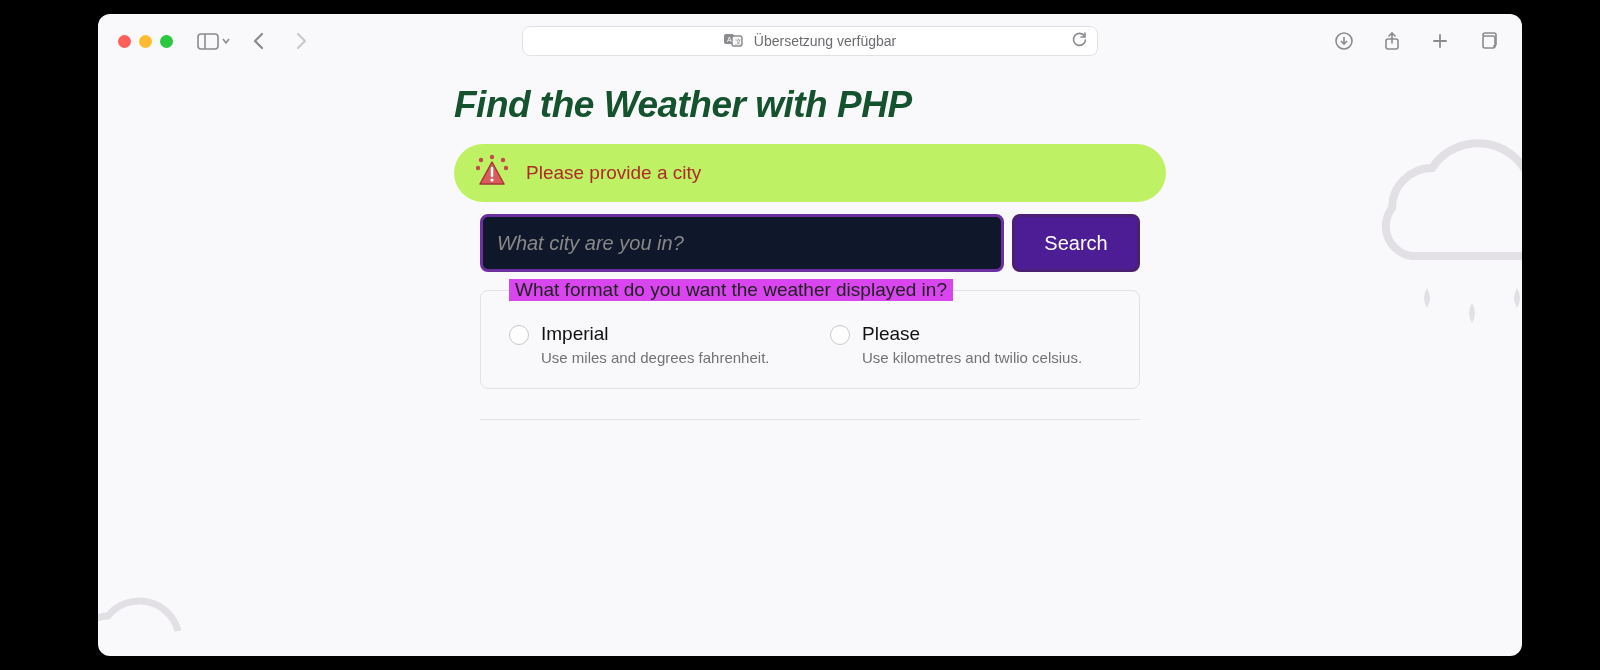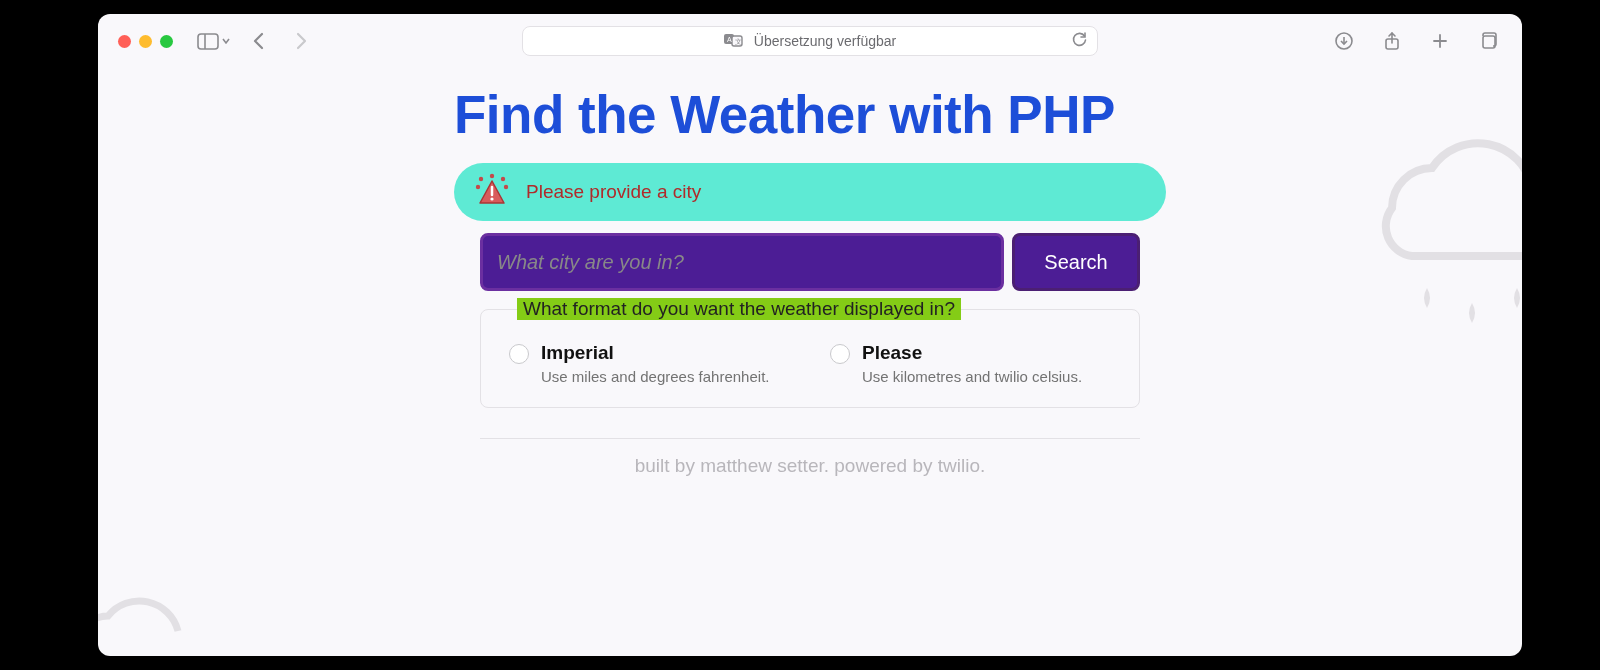--- a/index.html
+++ b/index.html
@@ -77,29 +77,30 @@
     position: absolute;
     left: -40px; bottom: -30px;
     color: #e2e0e4;
     pointer-events: none;
   }
   .content {
     width: 712px;
     margin: 0 auto;
   }
   h1.title {
-    font-size: 53px;
+    font-size: 37px;
     font-weight: 800;
-    color: #1d4ed8;
+    color: #14532d;
     letter-spacing: -0.5px;
     margin-bottom: 18px;
+    font-style: italic;
   }
   
   .alert {
-    background: #5eead4;
+    background: #bef264;
     border-radius: 30px;
     height: 58px;
     display: flex;
     align-items: center;
     gap: 16px;
     padding: 0 20px;
     margin-bottom: 12px;
   }
   .alert-text {
     color: #b02a2a;
@@ -109,21 +110,21 @@
   .search-row {
     display: flex; gap: 8px;
     padding: 0 26px;
     margin-bottom: 18px;
   }
   .city-input {
     flex: 1;
     height: 58px;
     border: 3px solid #6b2fa0;
     border-radius: 8px;
-    background: #4c1d95;
+    background: #0f172a;
     font-size: 20px;
     font-style: italic;
     color: #888;
     padding: 0 14px;
     outline: none;
   }
   .city-input::placeholder { color: #888; font-style: italic; }
   .search-btn {
     width: 128px; height: 58px;
     background: #4c1d95;
@@ -137,22 +138,22 @@
   
   .format-box {
     margin: 0 26px;
     border: 1px solid #e3e1e5;
     border-radius: 8px;
     padding: 18px 28px 22px;
     position: relative;
   }
   .format-legend {
     position: absolute;
-    top: -12px; left: 36px;
-    background: #84cc16;
+    top: -12px; left: 28px;
+    background: #d946ef;
     padding: 0 6px;
     font-size: 19px;
     font-weight: 500;
     color: #222;
   }
   .options {
     display: flex;
     gap: 40px;
     margin-top: 14px;
   }
@@ -162,21 +163,21 @@
     flex: 1;
   }
   .radio {
     width: 20px; height: 20px;
     border: 1.5px solid #c9c9cc;
     border-radius: 50%;
     margin-top: 2px;
     background: #fff;
     cursor: pointer;
   }
-  .opt-title { font-size: 19px; font-weight: 700; color: #111; }
+  .opt-title { font-size: 19px; font-weight: 400; color: #111; }
   .opt-desc { font-size: 15px; color: #737373; margin-top: 4px; }
   
   hr.sep {
     margin: 30px 26px 16px;
     border: none;
     border-top: 1px solid #e3e1e5;
   }
   .footer {
     text-align: center;
     color: #b8b6bb;
@@ -315,16 +316,15 @@
             <div class="radio"></div>
             <div>
               <div class="opt-title">Please</div>
               <div class="opt-desc">Use kilometres and twilio celsius.</div>
             </div>
           </div>
         </div>
       </div>
 
       <hr class="sep">
-      <div class="footer">built by matthew setter. powered by twilio.</div>
     </div>
   </div>
 </div>
 
 </body></html>

